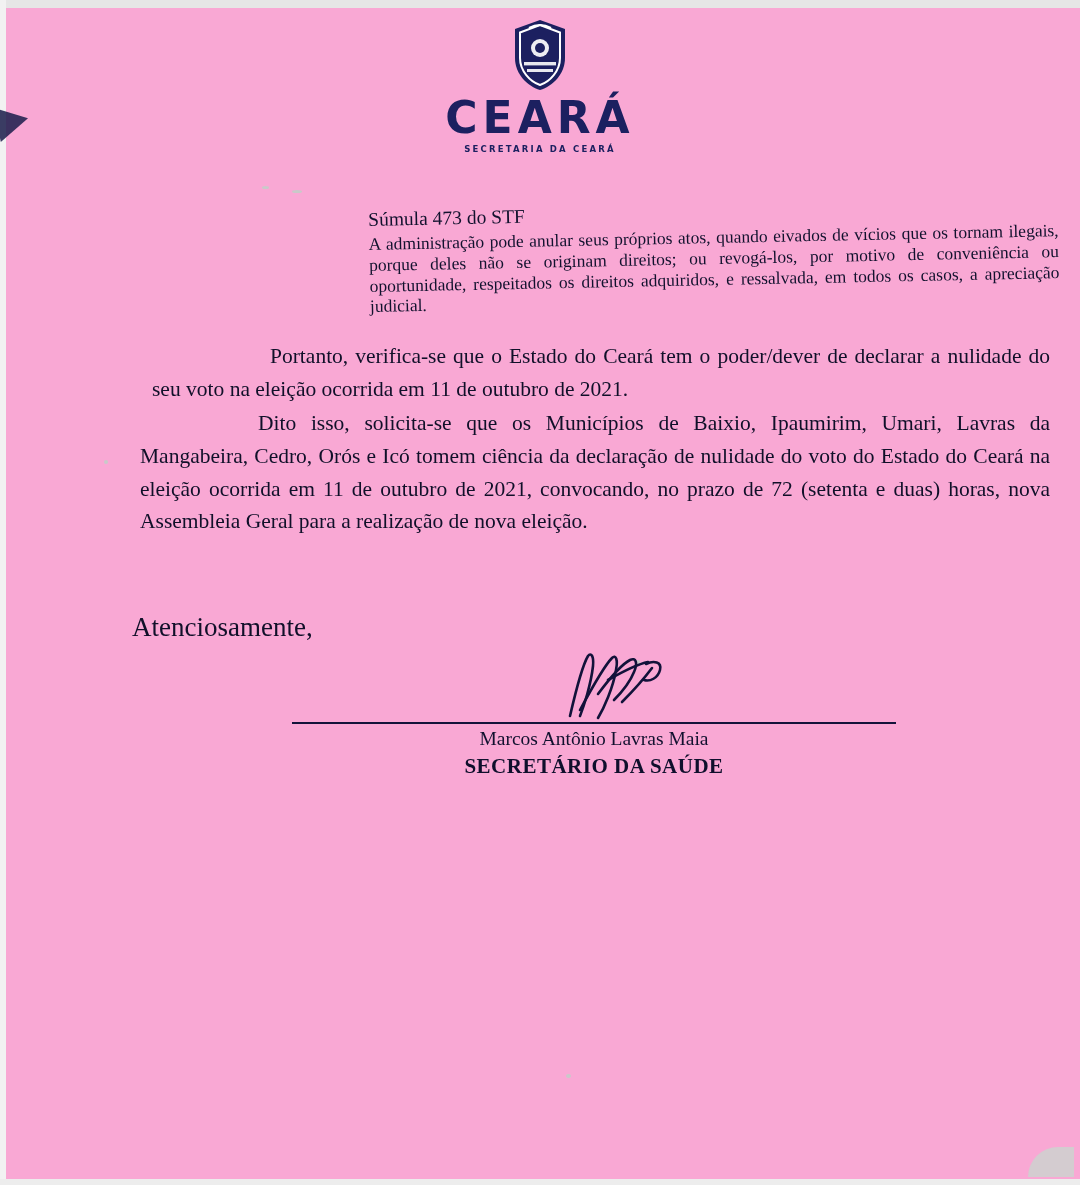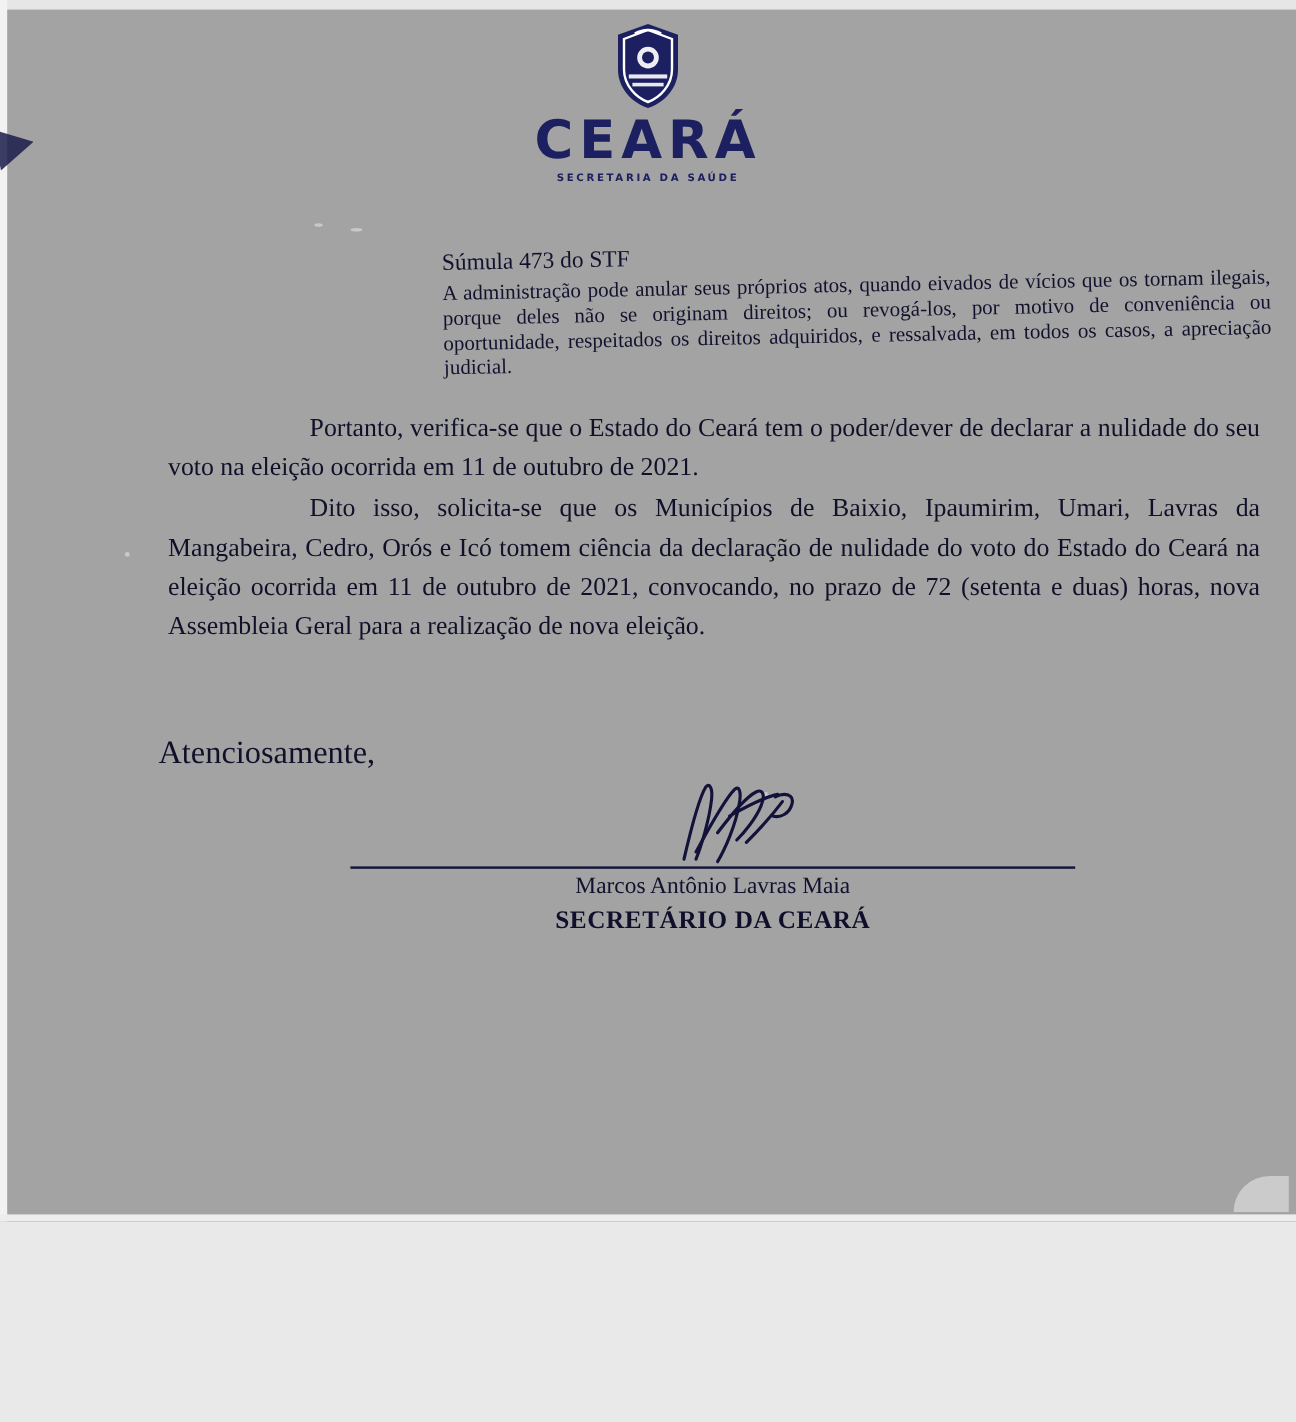--- a/index.html
+++ b/index.html
@@ -10,22 +10,22 @@
   body {
     width: 1080px;
     height: 1185px;
     overflow: hidden;
     font-family: "Liberation Serif", serif;
   }
 
   .page {
     position: relative;
     width: 1080px;
-    height: 1018px;
-    background: #a3a3a3;
+    height: 1185px;
+    background: #f9a8d4;
     overflow: hidden;
   }
 
   
   .scan-edge-top {
     position: absolute;
     top: 0; left: 0;
     width: 1080px; height: 8px;
     background: #e6e6e6;
   }
@@ -132,21 +132,21 @@
     width: 910px;
     color: #101029;
     font-size: 21.5px;
     line-height: 1.52;
     text-align: justify;
   }
   .body-text p {
     margin: 0 0 6px 0;
     text-indent: 118px;
   }
-  .body-text p.tight { margin-bottom: 2px; }
+  .body-text p.tight { margin-bottom: 2px; margin-left: 12px; }
 
   .closing {
     position: absolute;
     left: 132px;
     top: 612px;
     font-size: 27px;
     color: #101029;
   }
 
   
@@ -222,21 +222,21 @@
         <path d="M29 2 L54 11 L54 40 C54 56 42 68 29 72 C16 68 4 56 4 40 L4 11 Z" fill="#1c2060"></path>
         <path d="M29 7 L49 14.5 L49 40 C49 53 39 63.5 29 67 C19 63.5 9 53 9 40 L9 14.5 Z" fill="none" stroke="#ffffff" stroke-width="2"></path>
         <circle cx="29" cy="30" r="9" fill="#ffffff" opacity=".92"></circle>
         <circle cx="29" cy="30" r="5" fill="#1c2060"></circle>
         <rect x="13" y="44" width="32" height="3.4" fill="#ffffff" opacity=".9"></rect>
         <rect x="16" y="51" width="26" height="3" fill="#ffffff" opacity=".9"></rect>
         <path d="M18 10 q11 -6 22 0" fill="none" stroke="#ffffff" stroke-width="2"></path>
       </svg>
     </div>
     <div class="brand-name">CEARÁ</div>
-    <div class="brand-sub2">SECRETARIA DA SAÚDE</div>
+    <div class="brand-sub2">SECRETARIA DA CEARÁ</div>
   </div>
 
   <div class="quote">
     <div class="quote-title">Súmula 473 do STF</div>
     <div class="quote-body">A administração pode anular seus próprios atos, quando eivados de vícios que os tornam ilegais, porque deles não se originam direitos; ou revogá-los, por motivo de conveniência ou oportunidade, respeitados os direitos adquiridos, e ressalvada, em todos os casos, a apreciação judicial.</div>
   </div>
 
   <div class="body-text">
     <p class="tight">Portanto, verifica-se que o Estado do Ceará tem o poder/dever de declarar a nulidade do seu voto na eleição ocorrida em 11 de outubro de 2021.</p>
     <p>Dito isso, solicita-se que os Municípios de Baixio, Ipaumirim, Umari, Lavras da Mangabeira, Cedro, Orós e Icó tomem ciência da declaração de nulidade do voto do Estado do Ceará na eleição ocorrida em 11 de outubro de 2021, convocando, no prazo de 72 (setenta e duas) horas, nova Assembleia Geral para a realização de nova eleição.</p>
@@ -252,16 +252,16 @@
           <path d="M20 60 C34 34 46 14 52 8 C56 4 58 10 56 20 C53 38 44 58 38 68"></path>
           <path d="M38 44 C50 28 62 14 70 10 C76 7 78 13 74 22 C70 32 60 44 54 50"></path>
           <path d="M48 30 C62 22 78 14 88 12"></path>
           <path d="M62 52 C74 40 86 26 92 18"></path>
           <path d="M86 14 C94 10 102 12 100 20 C98 28 90 32 84 30"></path>
         </g>
       </svg>
     </div>
     <div class="sig-line"></div>
     <div class="sig-name">Marcos Antônio Lavras Maia</div>
-    <div class="sig-role">SECRETÁRIO DA CEARÁ</div>
+    <div class="sig-role">SECRETÁRIO DA SAÚDE</div>
   </div>
 
 </div>
 
 </body></html>

